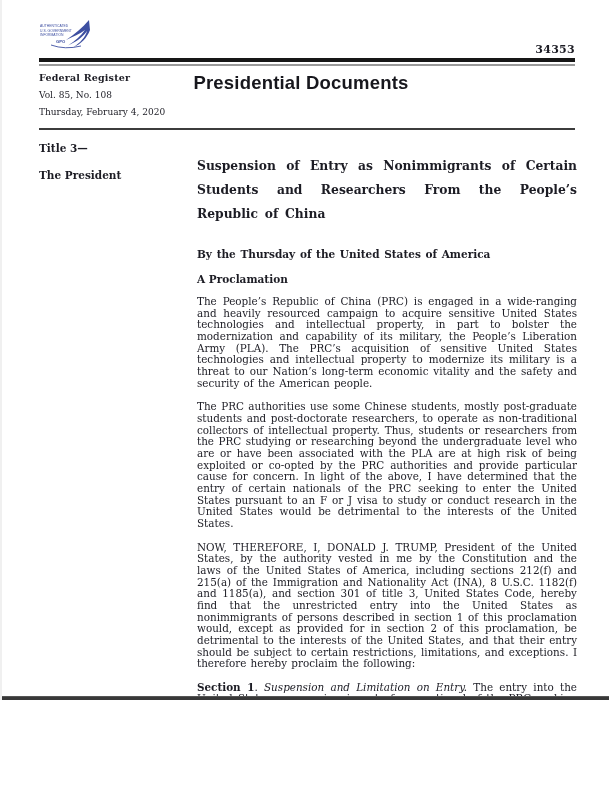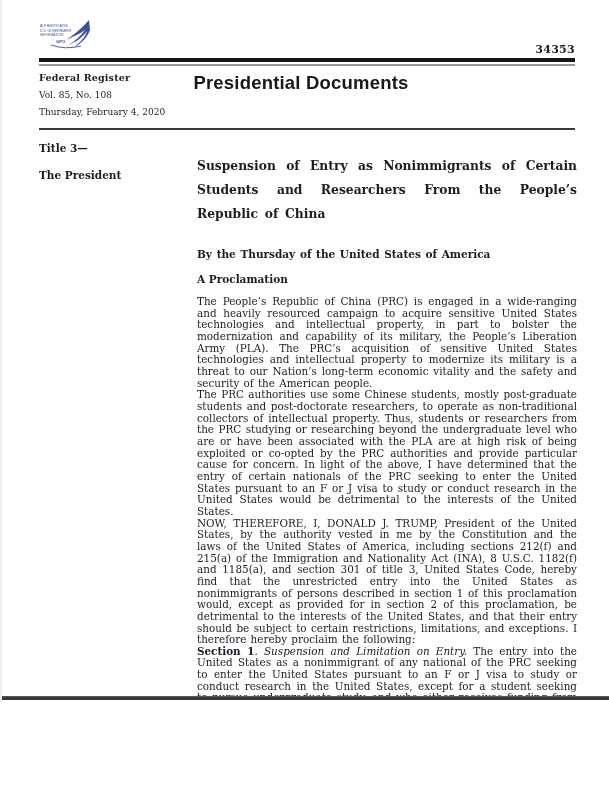--- a/index.html
+++ b/index.html
@@ -70,21 +70,21 @@
   .byline  { font-weight: bold; font-size: 10.5px; margin-top: 22px; word-spacing: 1px; }
   .subhead { font-weight: bold; font-size: 10.5px; margin-top: 13px; }
 
   .para {
     font-size: 10.4px;
     line-height: 11.65px;
     text-align: justify;
     word-spacing: 0.09em;
     margin-top: 11.65px;
   }
-  .para + .para { margin-top: 0; }
+  .para + .para { margin-top: 12px; }
   .para .b { font-weight: bold; }
   .para .i { font-style: italic; }
 
   
   .bottom-bar {
     position: absolute;
     left: 0; right: 0; bottom: 0;
     height: 4px;
     background: #383838;
     border-top: 1px solid #555;

